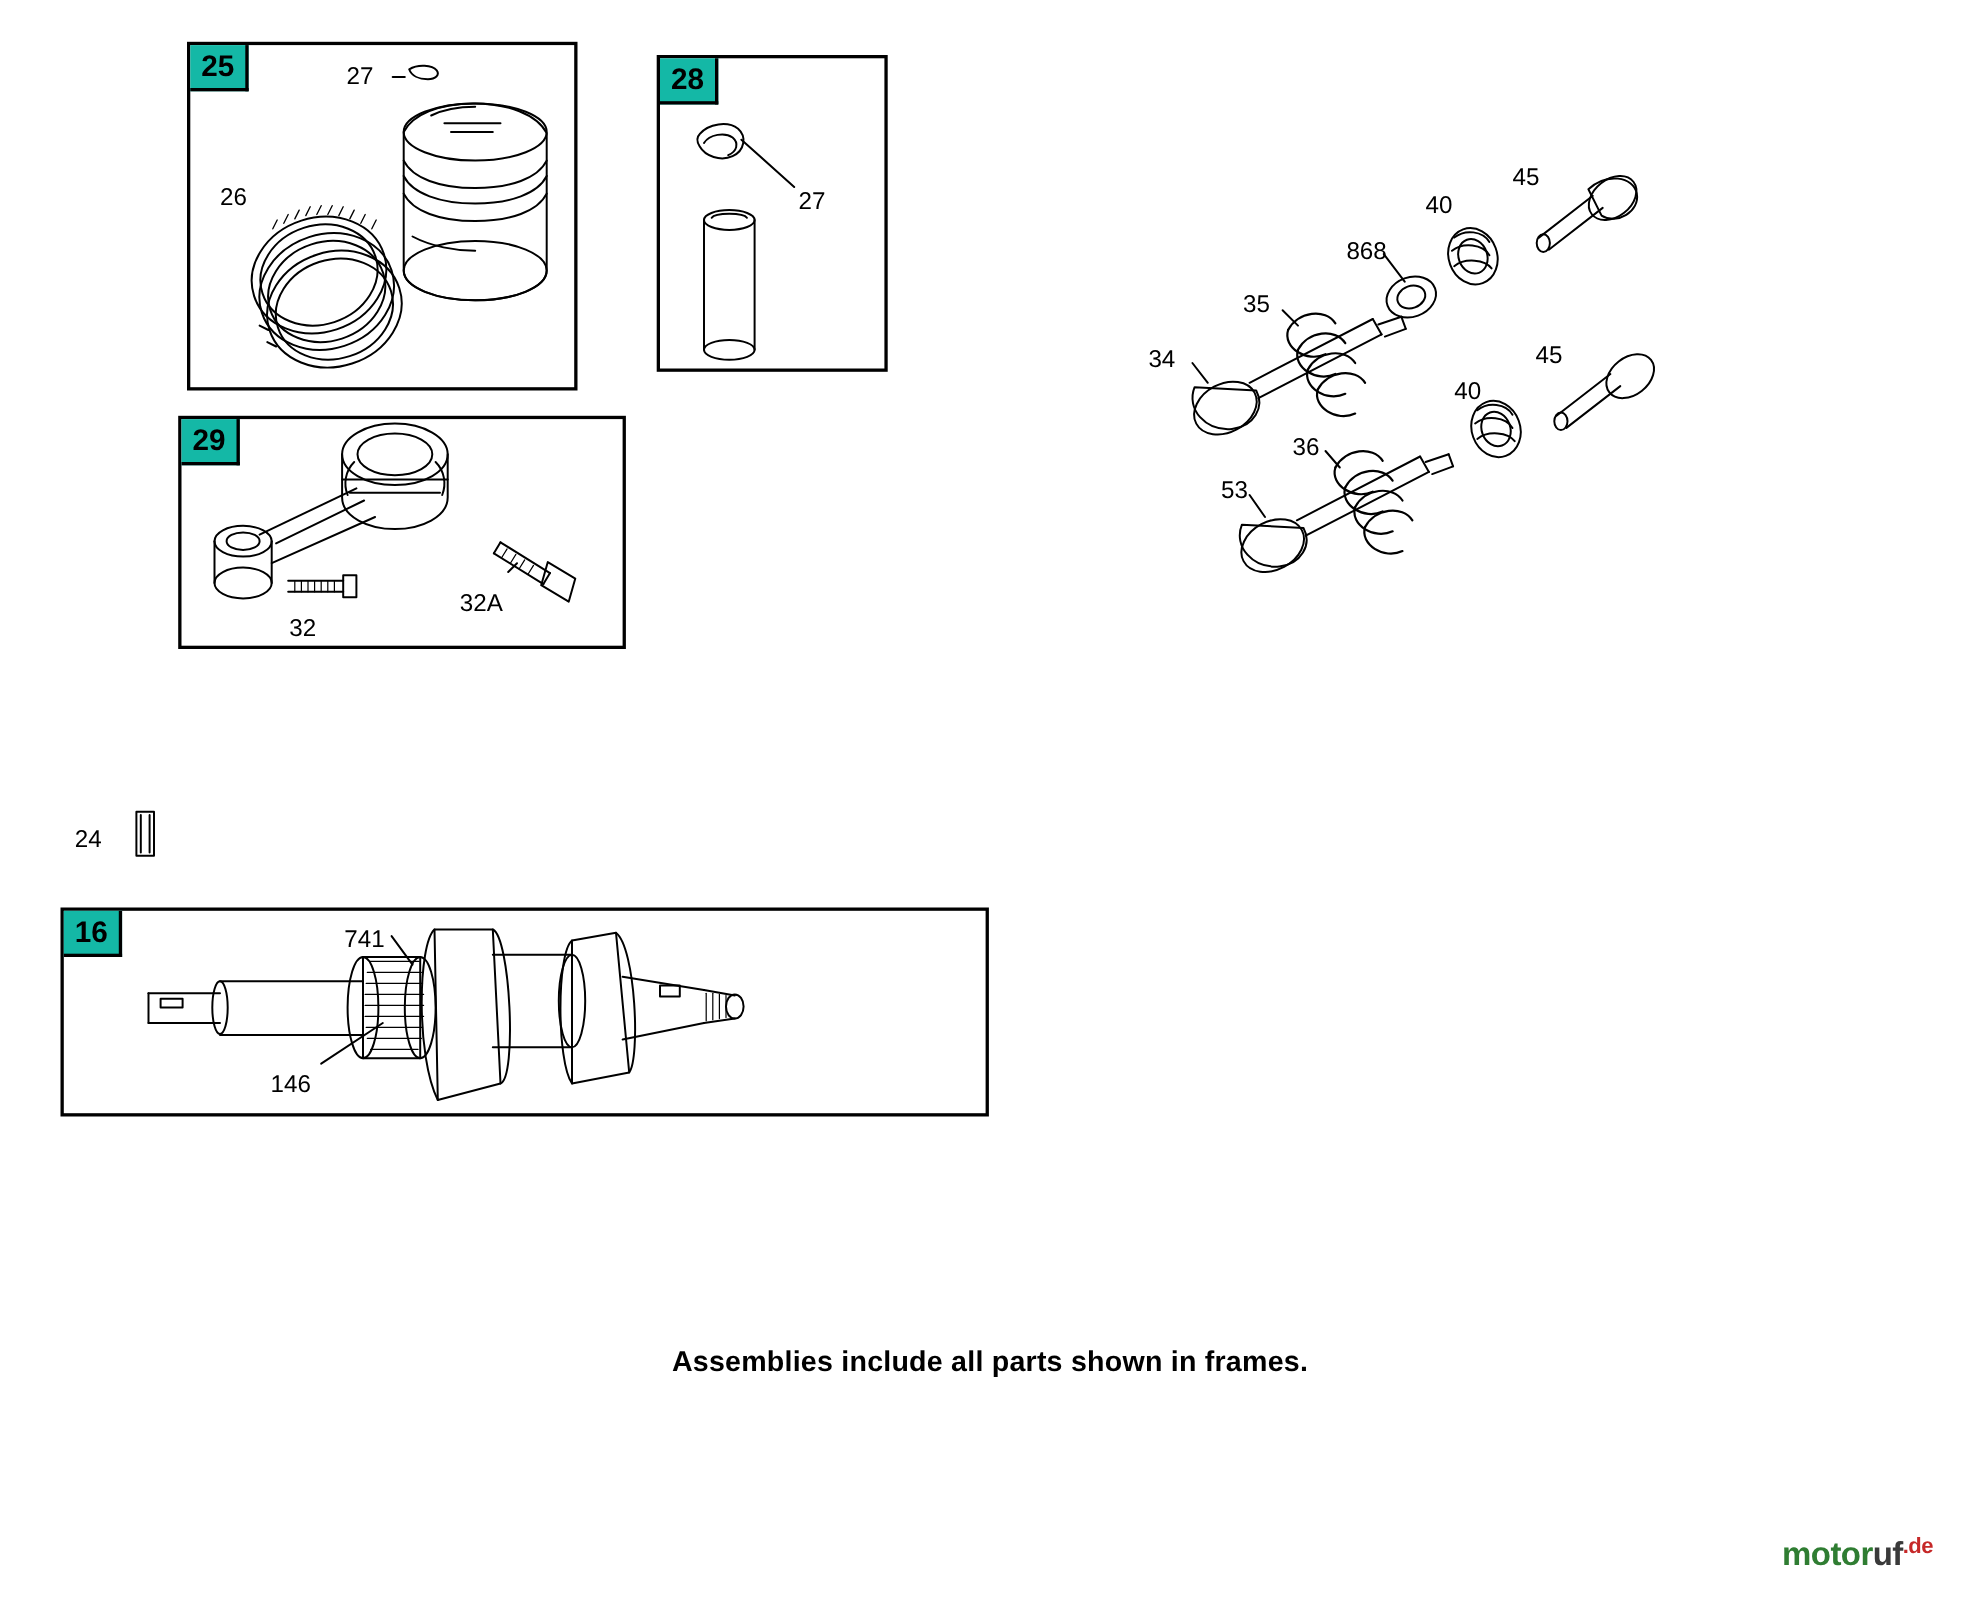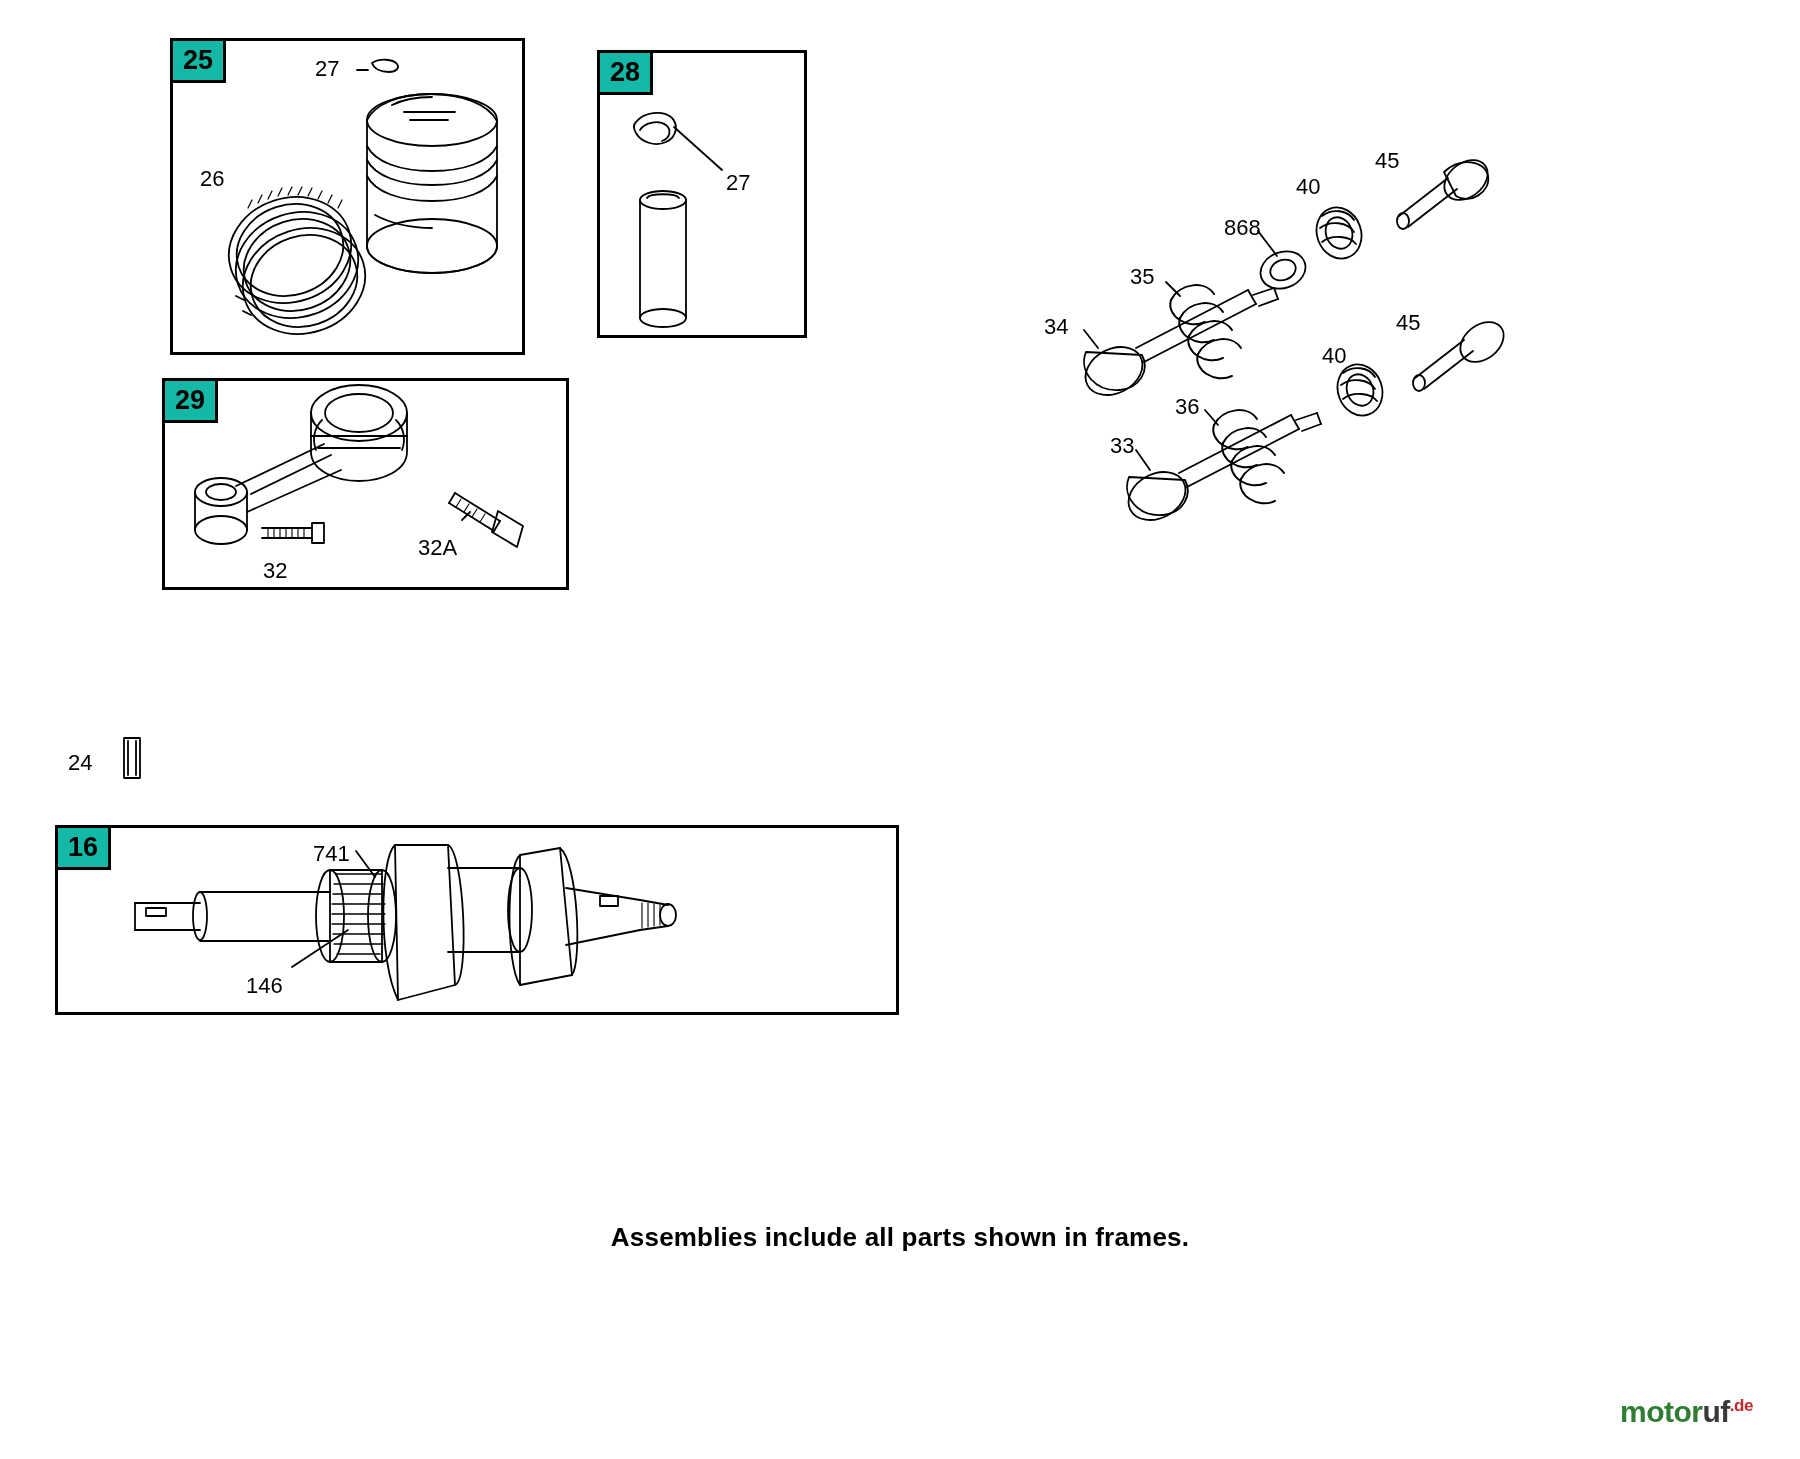--- a/index.html
+++ b/index.html
@@ -65,21 +65,21 @@
   }
   .watermark {
     position: absolute;
     font-family: "Liberation Sans", sans-serif;
     font-size: 30px;
     font-weight: 700;
     letter-spacing: -0.5px;
   }
   .wm-motor { color: #2f7d32; text-align: center; }
   .wm-uf { color: #3a3a3a; }
-  .wm-de { color: #c62828; font-size: 17px; vertical-align: super; }
+  .wm-de { color: #c62828; font-size: 20px; vertical-align: super; }
 </style>
 </head>
 <body>
 
 <div id="page">
 
   <svg class="svg-layer" viewBox="0 0 1800 1459" xmlns="http://www.w3.org/2000/svg">
     <g fill="none" stroke="#000000" stroke-width="1.8" stroke-linejoin="round" stroke-linecap="round">
 
       <g>
@@ -357,21 +357,21 @@
   <div class="callout" style="left:418px; top:537px;">32A</div>
   <div class="callout" style="left:68px; top:752px;">24</div>
   <div class="callout" style="left:313px; top:843px;">741</div>
   <div class="callout" style="left:246px; top:975px;">146</div>
   <div class="callout" style="left:1375px; top:150px;">45</div>
   <div class="callout" style="left:1296px; top:176px;">40</div>
   <div class="callout" style="left:1224px; top:217px;">868</div>
   <div class="callout" style="left:1130px; top:266px;">35</div>
   <div class="callout" style="left:1044px; top:316px;">34</div>
   <div class="callout" style="left:1175px; top:396px;">36</div>
-  <div class="callout" style="left:1110px; top:435px;">33</div>
+  <div class="callout" style="left:1110px; top:435px;">53</div>
   <div class="callout" style="left:1396px; top:312px;">45</div>
   <div class="callout" style="left:1322px; top:345px;">40</div>
 
   <div class="caption" style="top:1222px;">Assemblies include all parts shown in frames.</div>
 
   <div class="watermark" style="left:1620px; top:1395px;">
     <span class="wm-motor">motor</span><span class="wm-uf">uf</span><span class="wm-de">.de</span>
   </div>
 
 </div>

